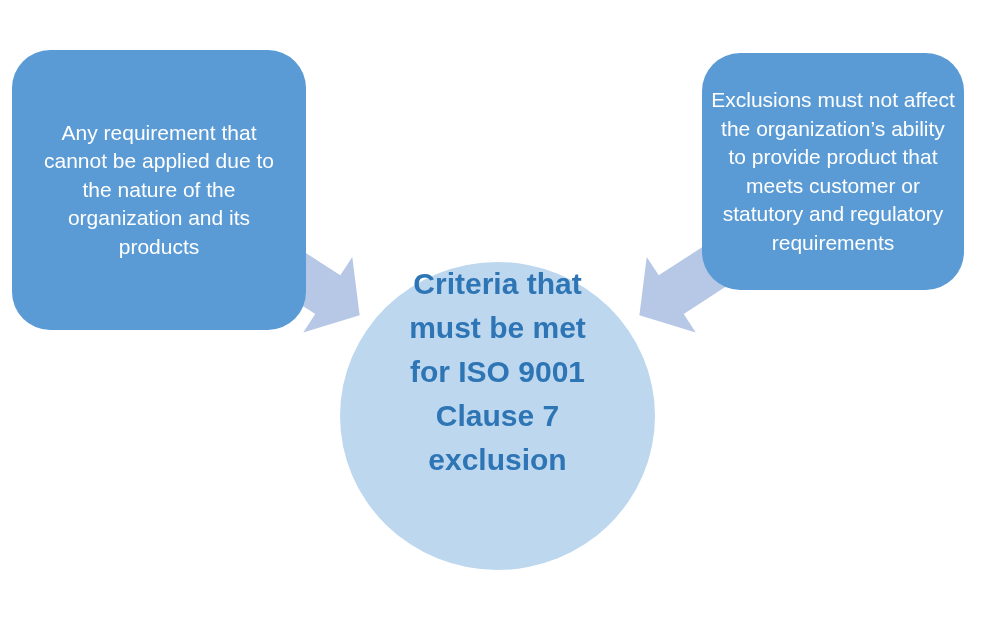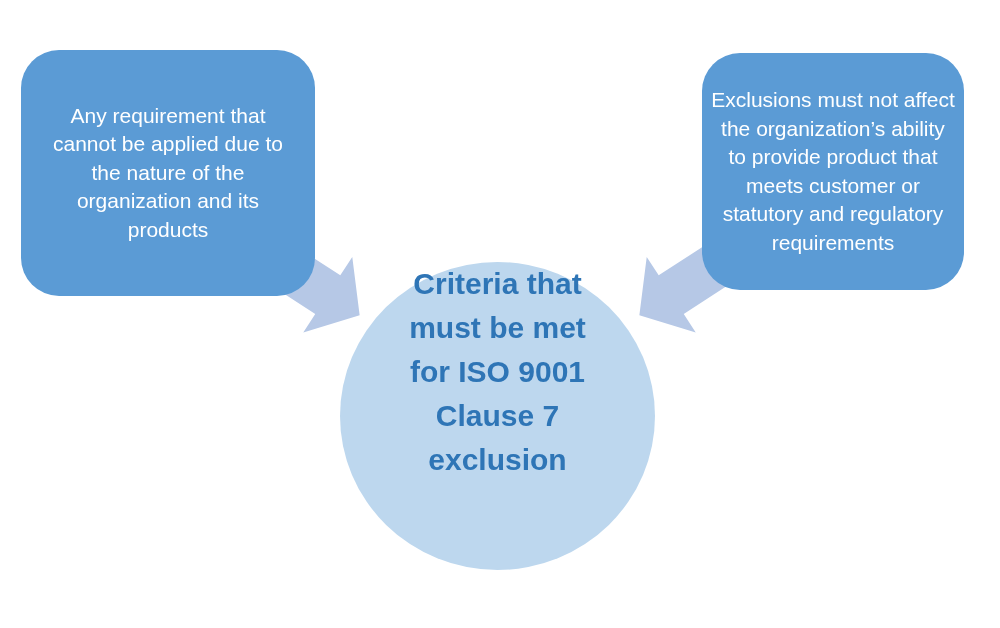--- a/index.html
+++ b/index.html
@@ -32,24 +32,24 @@
     z-index: 1;
     background: #5b9bd5;
     border-radius: 38px;
     color: #ffffff;
     display: flex;
     align-items: center;
     justify-content: center;
     text-align: center;
   }
   .box-left {
-    left: 21px;
+    left: 12px;
     top: 50px;
     width: 294px;
-    height: 246px;
+    height: 280px;
   }
   .box-right {
     left: 702px;
     top: 53px;
     width: 262px;
     height: 237px;
   }
   .box-text {
     white-space: pre-line;
     font-size: 21px;

